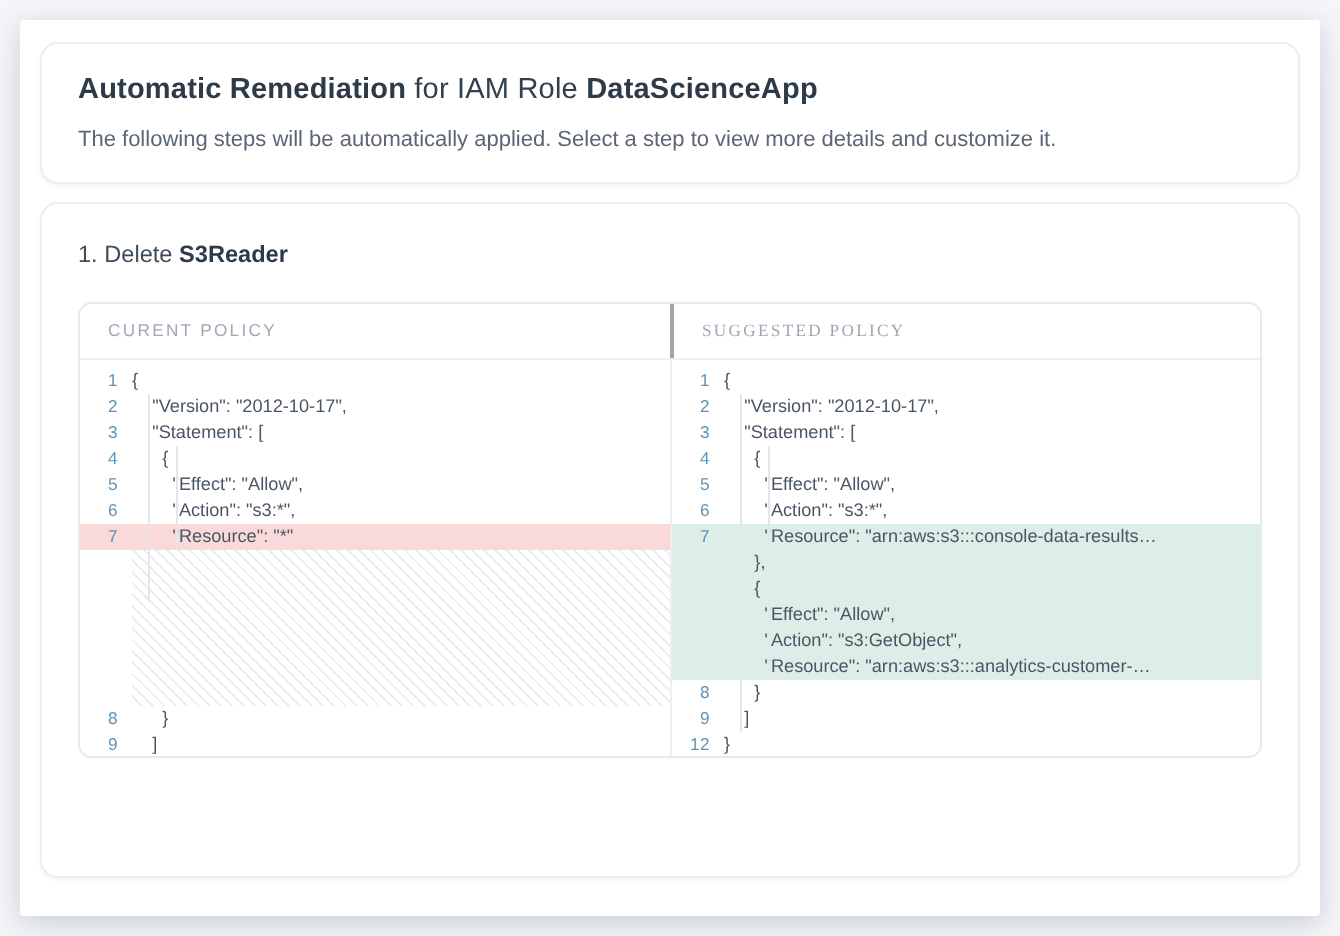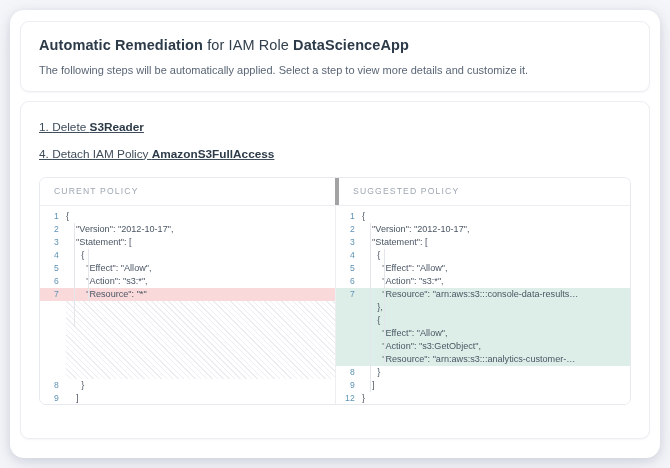--- a/index.html
+++ b/index.html
@@ -24,21 +24,21 @@
     padding: 10px;
   }
 
   
   .shell {
     position: relative;
     width: 650px;
     height: 448px;
     box-sizing: border-box;
     background: #ffffff;
-    border-radius: 14px;
+    border-radius: 2px;
     box-shadow: 0 2px 10px rgba(70, 80, 120, 0.16),
                 0 8px 26px rgba(70, 80, 120, 0.10);
     padding: 8px;
   }
 
   
   .header-card {
     box-sizing: border-box;
     background: #ffffff;
     border-radius: 9px;
@@ -81,21 +81,20 @@
     list-style: none;
   }
   .steps li {
     font-size: 11.8px;
     color: #3f4c5a;
     line-height: 1.2;
     padding: 4px 0 4px 0;
     margin: 0 0 4px 0;
     cursor: pointer;
     white-space: nowrap;
-    text-decoration: underline;
   }
   .steps li .num { color: #3f4c5a; }
   .steps li .bold { font-weight: 700; color: #2d3b49; }
 
   
   .diff {
     box-sizing: border-box;
     border: 1px solid #e6e9ee;
     border-radius: 7px;
     overflow: hidden;
@@ -115,21 +114,21 @@
     flex: 1 1 50%;
     box-sizing: border-box;
     font-size: 8.6px;
     letter-spacing: 1.15px;
     color: #9ea7b3;
     display: flex;
     align-items: center;
     padding-left: 14px;
     background: #ffffff;
   }
-  .diff-head.right { border-left: 4px solid #a3a3a3; }
+  .diff-head.right { border-left: 2px solid #a3a3a3; font-family: Liberation Serif, serif; }
 
   .diff-panes {
     display: flex;
     flex: 1 1 auto;
     min-height: 0;
   }
   .pane {
     flex: 1 1 50%;
     position: relative;
     box-sizing: border-box;
@@ -208,21 +207,20 @@
 
     <div class="header-card">
       <div class="header-title"><span class="b">Automatic Remediation</span><span> for IAM Role </span><span class="b">DataScienceApp</span></div>
       <div class="header-sub">The following steps will be automatically applied. Select a step to view more details and customize it.</div>
     </div>
 
     <div class="body-card">
 
       <ul class="steps">
         <li><span class="num">1. </span><span>Delete </span><span class="bold">S3Reader</span></li>
-        <li><span class="num">4. </span><span>Detach IAM Policy </span><span class="bold">AmazonS3FullAccess</span></li>
       </ul>
 
       <div class="diff">
         <div class="diff-heads">
           <div class="diff-head">CURENT POLICY</div>
           <div class="diff-head right">SUGGESTED POLICY</div>
         </div>
         <div class="diff-panes">
           <div class="pane left">
             <div class="code" id="left-code">

